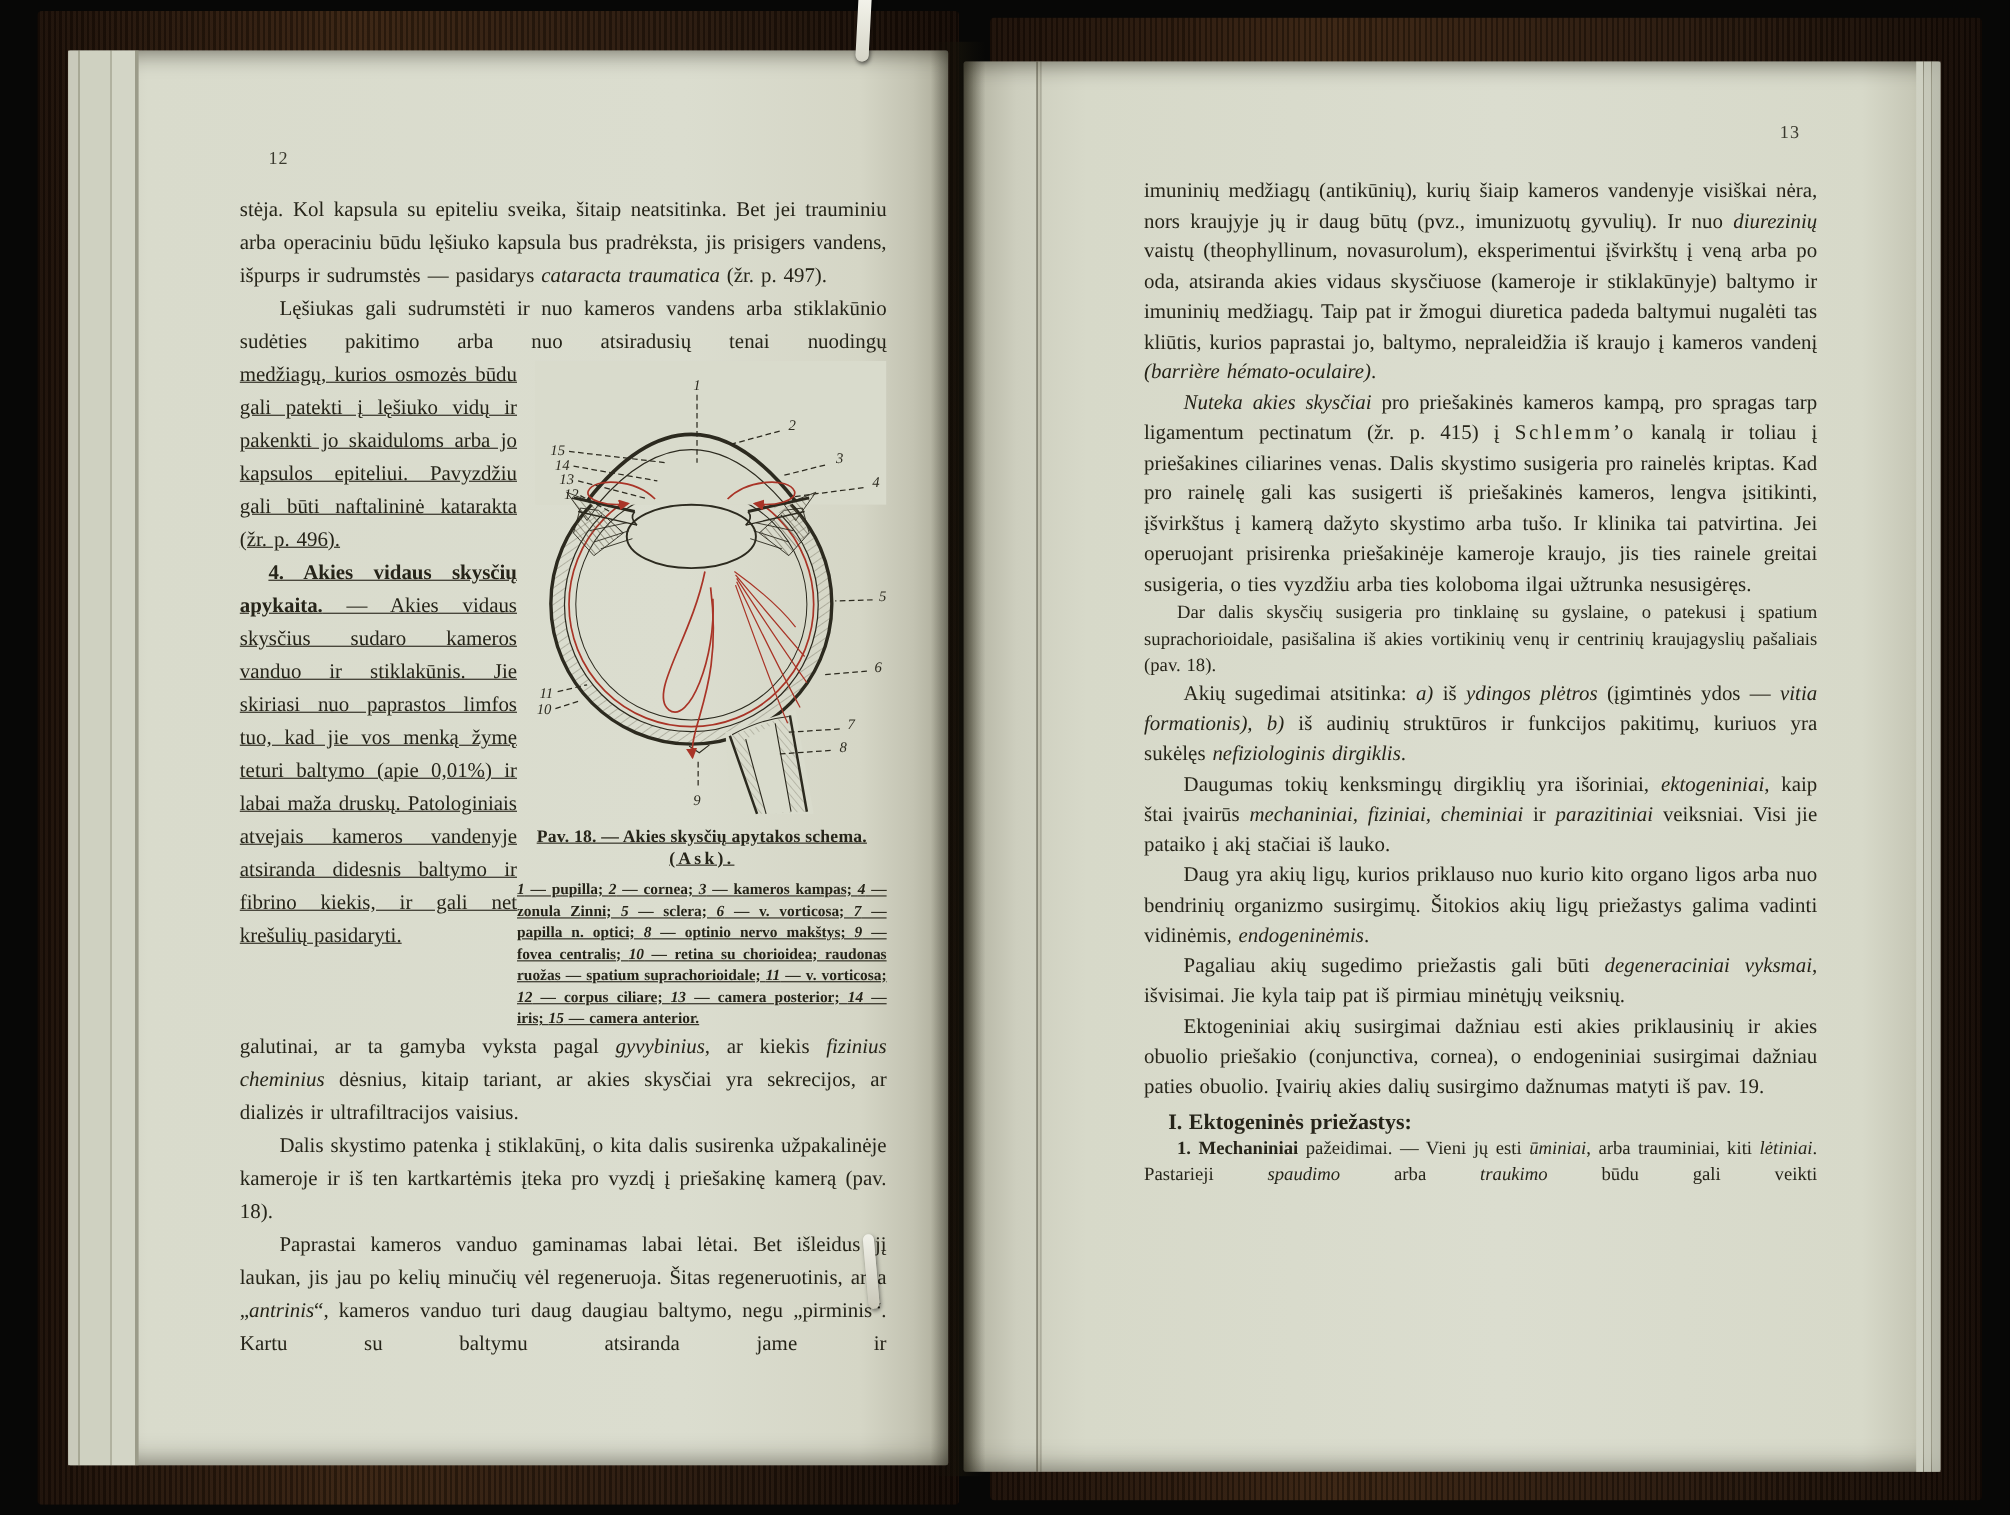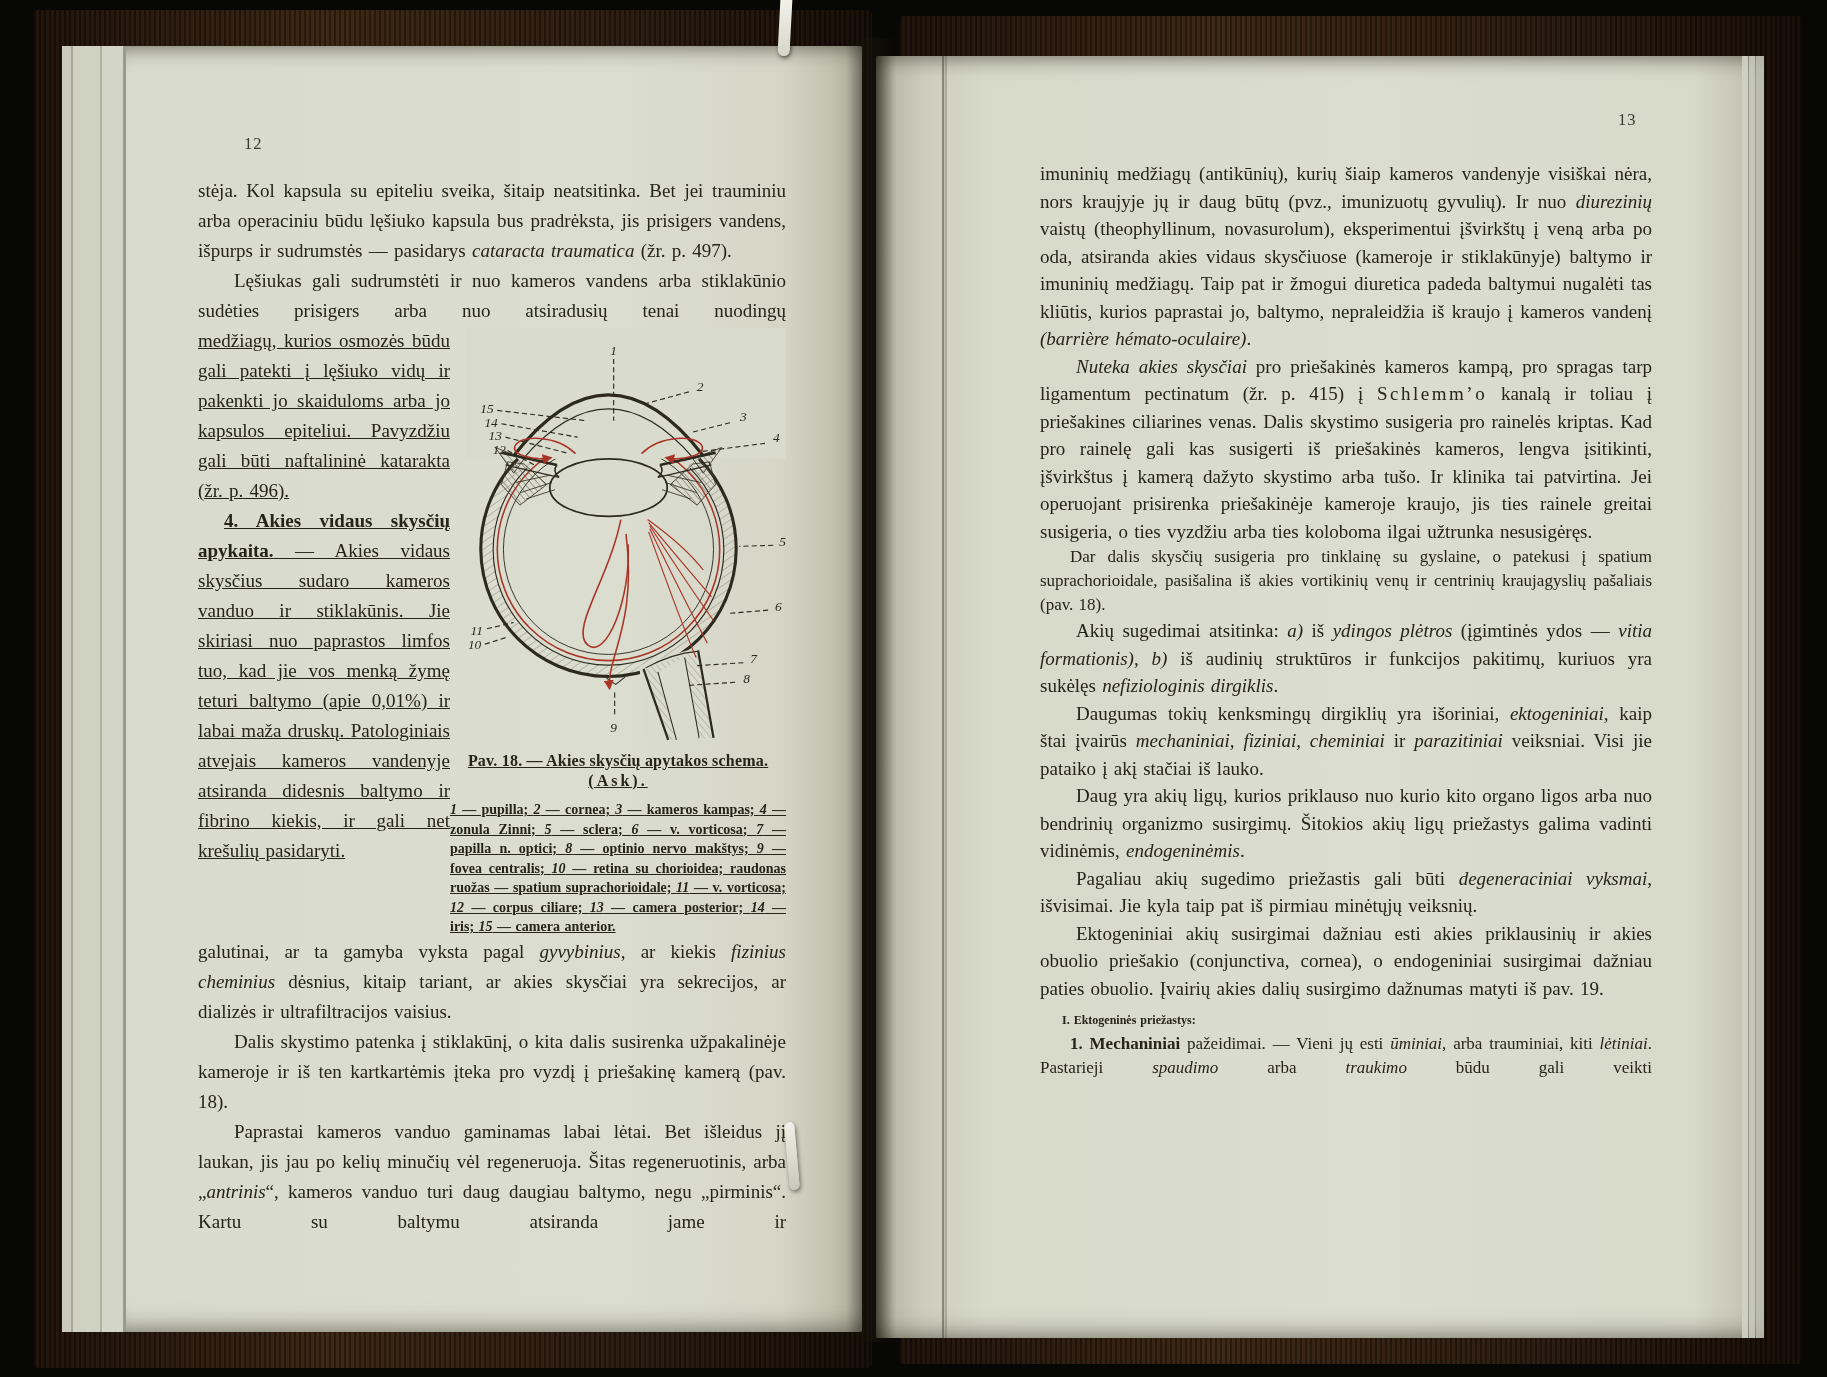--- a/index.html
+++ b/index.html
@@ -51,55 +51,55 @@
     background:linear-gradient(180deg,#f4f4ec,#d6d5c8);transform:rotate(3deg);
     box-shadow:1px 2px 4px rgba(0,0,0,.6);
   }
   .thread-bottom{
     left:787px;top:1122px;width:10px;height:68px;border-radius:5px;
     background:linear-gradient(180deg,#f0f0e8,#c9c7b8);transform:rotate(-5deg);
     box-shadow:1px 2px 4px rgba(0,0,0,.5);
   }
   .lp-pageno{position:absolute;left:182px;top:88px;font-size:16.5px;letter-spacing:1px;color:#3a392e;}
   .rp-pageno{position:absolute;left:742px;top:54px;font-size:16.5px;letter-spacing:1px;color:#3a392e;}
-  .lp-text{position:absolute;left:136px;top:130px;width:588px;font-size:19px;line-height:30px;}
+  .lp-text{position:absolute;left:156px;top:130px;width:588px;font-size:19px;line-height:30px;}
   .rp-text{position:absolute;left:164px;top:104px;width:612px;font-size:19px;line-height:27.5px;}
   p{margin:0;text-align:justify;word-spacing:1.5px;}
   p.ind{text-indent:36px;}
   p.ind2{text-indent:26px;}
   p.jlast{text-align-last:justify;}
   p.small{font-size:17px;line-height:24px;text-indent:30px;word-spacing:1px;}
   .it{font-style:italic;}
   .bd{font-weight:700;}
   .lsp{letter-spacing:2.5px;}
   .cols{display:flex;text-decoration:underline;}
   .col-text{width:252px;flex:none;}
   .col-fig{width:336px;flex:none;padding-top:2px;}
   .eye-svg{display:block;margin-left:4px;}
   .fig-caption{text-align:center;font-weight:700;font-size:16px;line-height:21px;margin-top:8px;letter-spacing:.2px;}
   .fig-caption-sub{text-align:center;font-weight:700;font-size:16px;line-height:20px;letter-spacing:3px;}
   .fig-legend{margin-top:9px;font-size:14px;line-height:19.5px;font-weight:600;text-align:justify;word-spacing:1px;}
   .rp-heading{
     margin:16px 0 11px;text-align:center;font-size:20px;font-weight:700;letter-spacing:4.5px;word-spacing:6px;
   }
-  p.sub{font-size:12px;line-height:24px;text-indent:22px;margin-top:6px;word-spacing:1px;}
+  p.sub{font-size:20px;line-height:24px;text-indent:22px;margin-top:6px;word-spacing:1px;}
 </style>
 </head>
 <body>
 
 <div class="stage">
   <div class="cover cover-left"></div>
   <div class="cover cover-right"></div>
 
   <div class="page page-left">
     <div class="fore-edges-left"></div>
     <div class="lp-pageno">12</div>
     <div class="lp-text">
       <p><span>stėja.  Kol kapsula su epiteliu sveika, šitaip neatsitinka.  Bet jei trauminiu arba operaciniu būdu lęšiuko kapsula bus pradrėksta, jis prisigers vandens, išpurps ir sudrumstės — pasidarys </span><span class="it">cataracta traumatica</span><span> (žr. p. 497).</span></p>
-      <p class="ind jlast"><span>Lęšiukas gali sudrumstėti ir nuo kameros vandens arba stiklakūnio sudėties prisigers arba nuo atsiradusių tenai nuodingų</span></p>
+      <p class="ind jlast"><span>Lęšiukas gali sudrumstėti ir nuo kameros vandens arba stiklakūnio sudėties pakitimo arba nuo atsiradusių tenai nuodingų</span></p>
       <div class="cols">
         <div class="col-text">
           <p><span>medžiagų, kurios osmozės būdu gali patekti į lęšiuko vidų ir pakenkti jo skaiduloms arba jo kapsulos epiteliui.  Pavyzdžiu gali būti naftalininė katarakta (žr. p. 496).</span></p>
           <p class="ind2"><span class="bd">4. Akies vidaus skysčių apykaita.</span><span> — Akies vidaus skysčius sudaro kameros vanduo ir stiklakūnis. Jie skiriasi nuo paprastos limfos tuo, kad jie vos menką žymę teturi baltymo (apie 0,01%) ir labai maža druskų.  Patologiniais atvejais kameros vandenyje atsiranda didesnis baltymo ir fibrino kiekis, ir gali net krešulių pasidaryti.</span></p>
         </div>
         <div class="col-fig">
 
           <svg class="eye-svg" width="344" height="414" viewBox="0 0 334 402">
             <defs>
               <pattern id="h1" width="6" height="6" patternUnits="userSpaceOnUse" patternTransform="rotate(55)">

